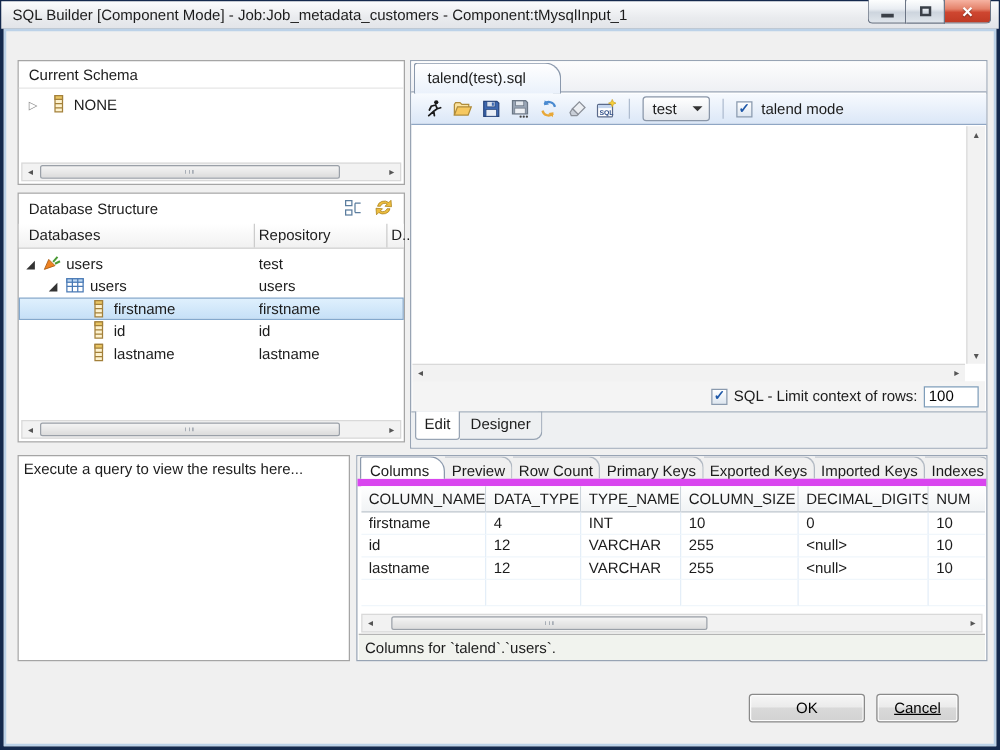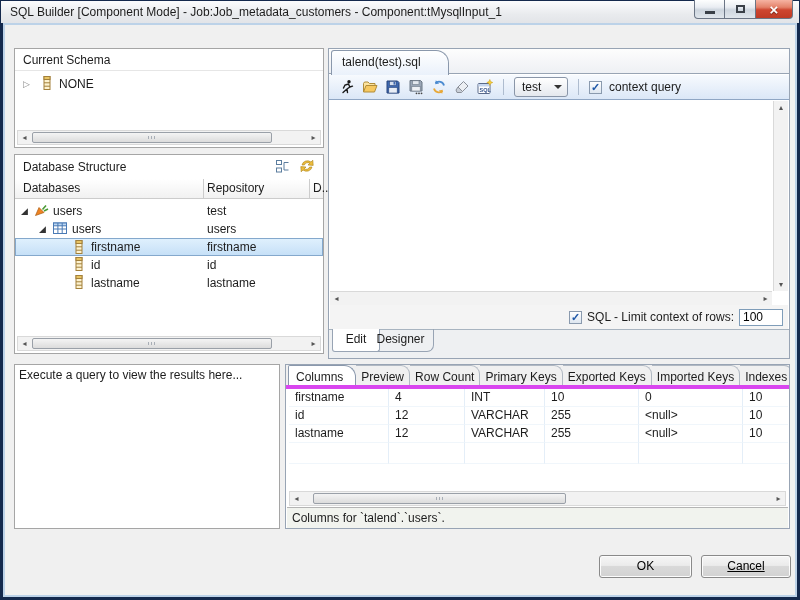--- a/index.html
+++ b/index.html
@@ -69,43 +69,43 @@
   .checkbox { width:13px; height:13px; border:1px solid #8a9aae; background:linear-gradient(#fff,#dde6f0);
     color:#1f58a8; font-size:11px; font-weight:bold; line-height:11px; text-align:center; }
   .ed-body { position:absolute; top:52px; left:1px; right:1px; height:190px; background:#fff; }
   .ed-vscroll { top:0; bottom:0; right:0; }
   .ed-hscroll { position:absolute; top:242px; left:1px; right:17px; border-top:1px solid #d9d9d9; border-left:none; border-right:none; border-bottom:none; }
   .limitrow { position:absolute; top:256px; left:1px; right:1px; height:24px; background:#f4f4f4;
     display:flex; justify-content:flex-end; align-items:center; gap:5px; padding-right:5px; }
   .limit-input { width:44px; height:17px; border:1px solid #7f9db9; font-size:12px; padding:0 3px; background:#fff; }
   .bottomtabs { position:absolute; top:280px; left:0; right:0; bottom:0; background:#eef0f2; border-top:1px solid #a8b4c0; }
   .btab { position:absolute; top:-1px; height:23px; line-height:21px; text-align:center; }
-  .btab.sel { left:3px; width:48px; background:#fff; border:1px solid #98a4b4; border-top:none; border-radius:0 0 3px 3px; }
+  .btab.sel { left:3px; width:36px; background:#fff; border:1px solid #98a4b4; border-top:none; border-radius:0 0 3px 3px; }
   .btab.plain { left:39px; width:66px; border-right:1px solid #98a4b4; border-bottom:1px solid #98a4b4; border-radius:0 0 7px 0; }
 
   
-  .m-tabs { position:relative; height:24px; background:#f0f0f0; border-bottom:4px solid #d946ef; display:flex; white-space:nowrap; overflow:hidden; }
+  .m-tabs { position:relative; height:24px; background:#f0f0f0; border-bottom:6px solid #d946ef; display:flex; white-space:nowrap; overflow:hidden; }
   .mtab { line-height:23px; padding:0 5px; border-top:1px solid #b0b8c2; border-right:1px solid #b0b8c2; border-radius:0 9px 0 0; }
   .mtab.sel { background:#fff; border:1px solid #8a98ac; border-bottom:none; border-radius:2px 12px 0 0; margin-left:2px; padding:0 12px 0 7px; position:relative; z-index:2; margin-bottom:-1px; }
   .m-table { position:absolute; top:24px; left:3px; right:1px; height:100px; overflow:hidden; background:#fff; }
   .mrow { display:flex; }
   .mh { height:21px; line-height:20px; padding-left:6px; border-right:1px solid #ccd4dc; border-bottom:1px solid #bcc4cc;
     background:linear-gradient(#ffffff,#f1f3f5); flex:none; overflow:hidden; white-space:nowrap; }
   .mc { height:18px; line-height:17px; padding-left:6px; border-right:1px solid #e4eef8; border-bottom:1px solid #f0f6fb; flex:none; overflow:hidden; white-space:nowrap; }
   .w0{width:100px}.w1{width:76px}.w2{width:80px}.w3{width:94px}.w4{width:104px}.w5{width:120px}
   .m-hscroll { top:126px; left:3px; right:3px; }
   .m-status { position:absolute; top:142px; left:1px; right:1px; height:21px; border-top:1px solid #b4b4b4;
     background:#f1f3ee; padding:3px 5px; line-height:15px; }
 
   .msg-text { padding:3px 4px; }
 
   .pushbtn { position:absolute; height:23px; border:1px solid #8a8a8a; border-radius:3px; font-size:12px; text-align:center; line-height:21px;
     background:linear-gradient(#f6f6f6,#ebebeb 45%,#d9d9d9 50%,#d2d2d2); box-shadow:inset 0 0 0 1px #fcfcfc; }
   .btn-ok { left:594px; top:530px; width:93px; }
-  .btn-cancel { left:696px; top:530px; width:90px;text-decoration:underline; }
+  .btn-cancel { left:696px; top:530px; width:66px;text-decoration:underline; }
 </style>
 </head>
 <body>
 
 <div class="window">
   <div class="titlebar">
     <span class="title">SQL Builder [Component Mode] - Job:Job_metadata_customers - Component:tMysqlInput_1</span>
   </div>
   <div class="winbtns">
     <div class="wb min">
@@ -297,21 +297,21 @@
               <path d="M12.8 0.5 L13.7 2.6 L15.8 3.5 L13.7 4.4 L12.8 6.5 L11.9 4.4 L9.8 3.5 L11.9 2.6 Z" fill="#f6cf3a" stroke="#c99b19" stroke-width="0.5"></path>
             </svg>
         </span>
         <span class="tsep"></span>
         <div class="dropdown">
           <span class="dd-label">test</span>
           <span class="dd-arrow"></span>
         </div>
         <span class="tsep"></span>
         <span class="checkbox">✓</span>
-        <span>context query</span>
+        <span>talend mode</span>
       </div>
       <div class="ed-body">
         <div class="vscroll ed-vscroll">
           <span class="sb-arrow">▴</span>
           <span class="sb-arrow">▾</span>
         </div>
       </div>
       <div class="hscroll ed-hscroll">
         <span class="sb-arrow">◂</span>
         <div class="sb-track"></div>
@@ -333,20 +333,28 @@
         <span class="mtab sel">Columns</span>
         <span class="mtab">Preview</span>
         <span class="mtab">Row Count</span>
         <span class="mtab">Primary Keys</span>
         <span class="mtab">Exported Keys</span>
         <span class="mtab">Imported Keys</span>
         <span class="mtab">Indexes</span>
       </div>
       <div class="m-table">
         <div class="mrow">
+          <span class="mh w0">COLUMN_NAME</span>
+          <span class="mh w1">DATA_TYPE</span>
+          <span class="mh w2">TYPE_NAME</span>
+          <span class="mh w3">COLUMN_SIZE</span>
+          <span class="mh w4">DECIMAL_DIGITS</span>
+          <span class="mh w5">NUM</span>
+        </div>
+        <div class="mrow">
           <span class="mc w0">firstname</span>
           <span class="mc w1">4</span>
           <span class="mc w2">INT</span>
           <span class="mc w3">10</span>
           <span class="mc w4">0</span>
           <span class="mc w5">10</span>
         </div>
         <div class="mrow">
           <span class="mc w0">id</span>
           <span class="mc w1">12</span>

